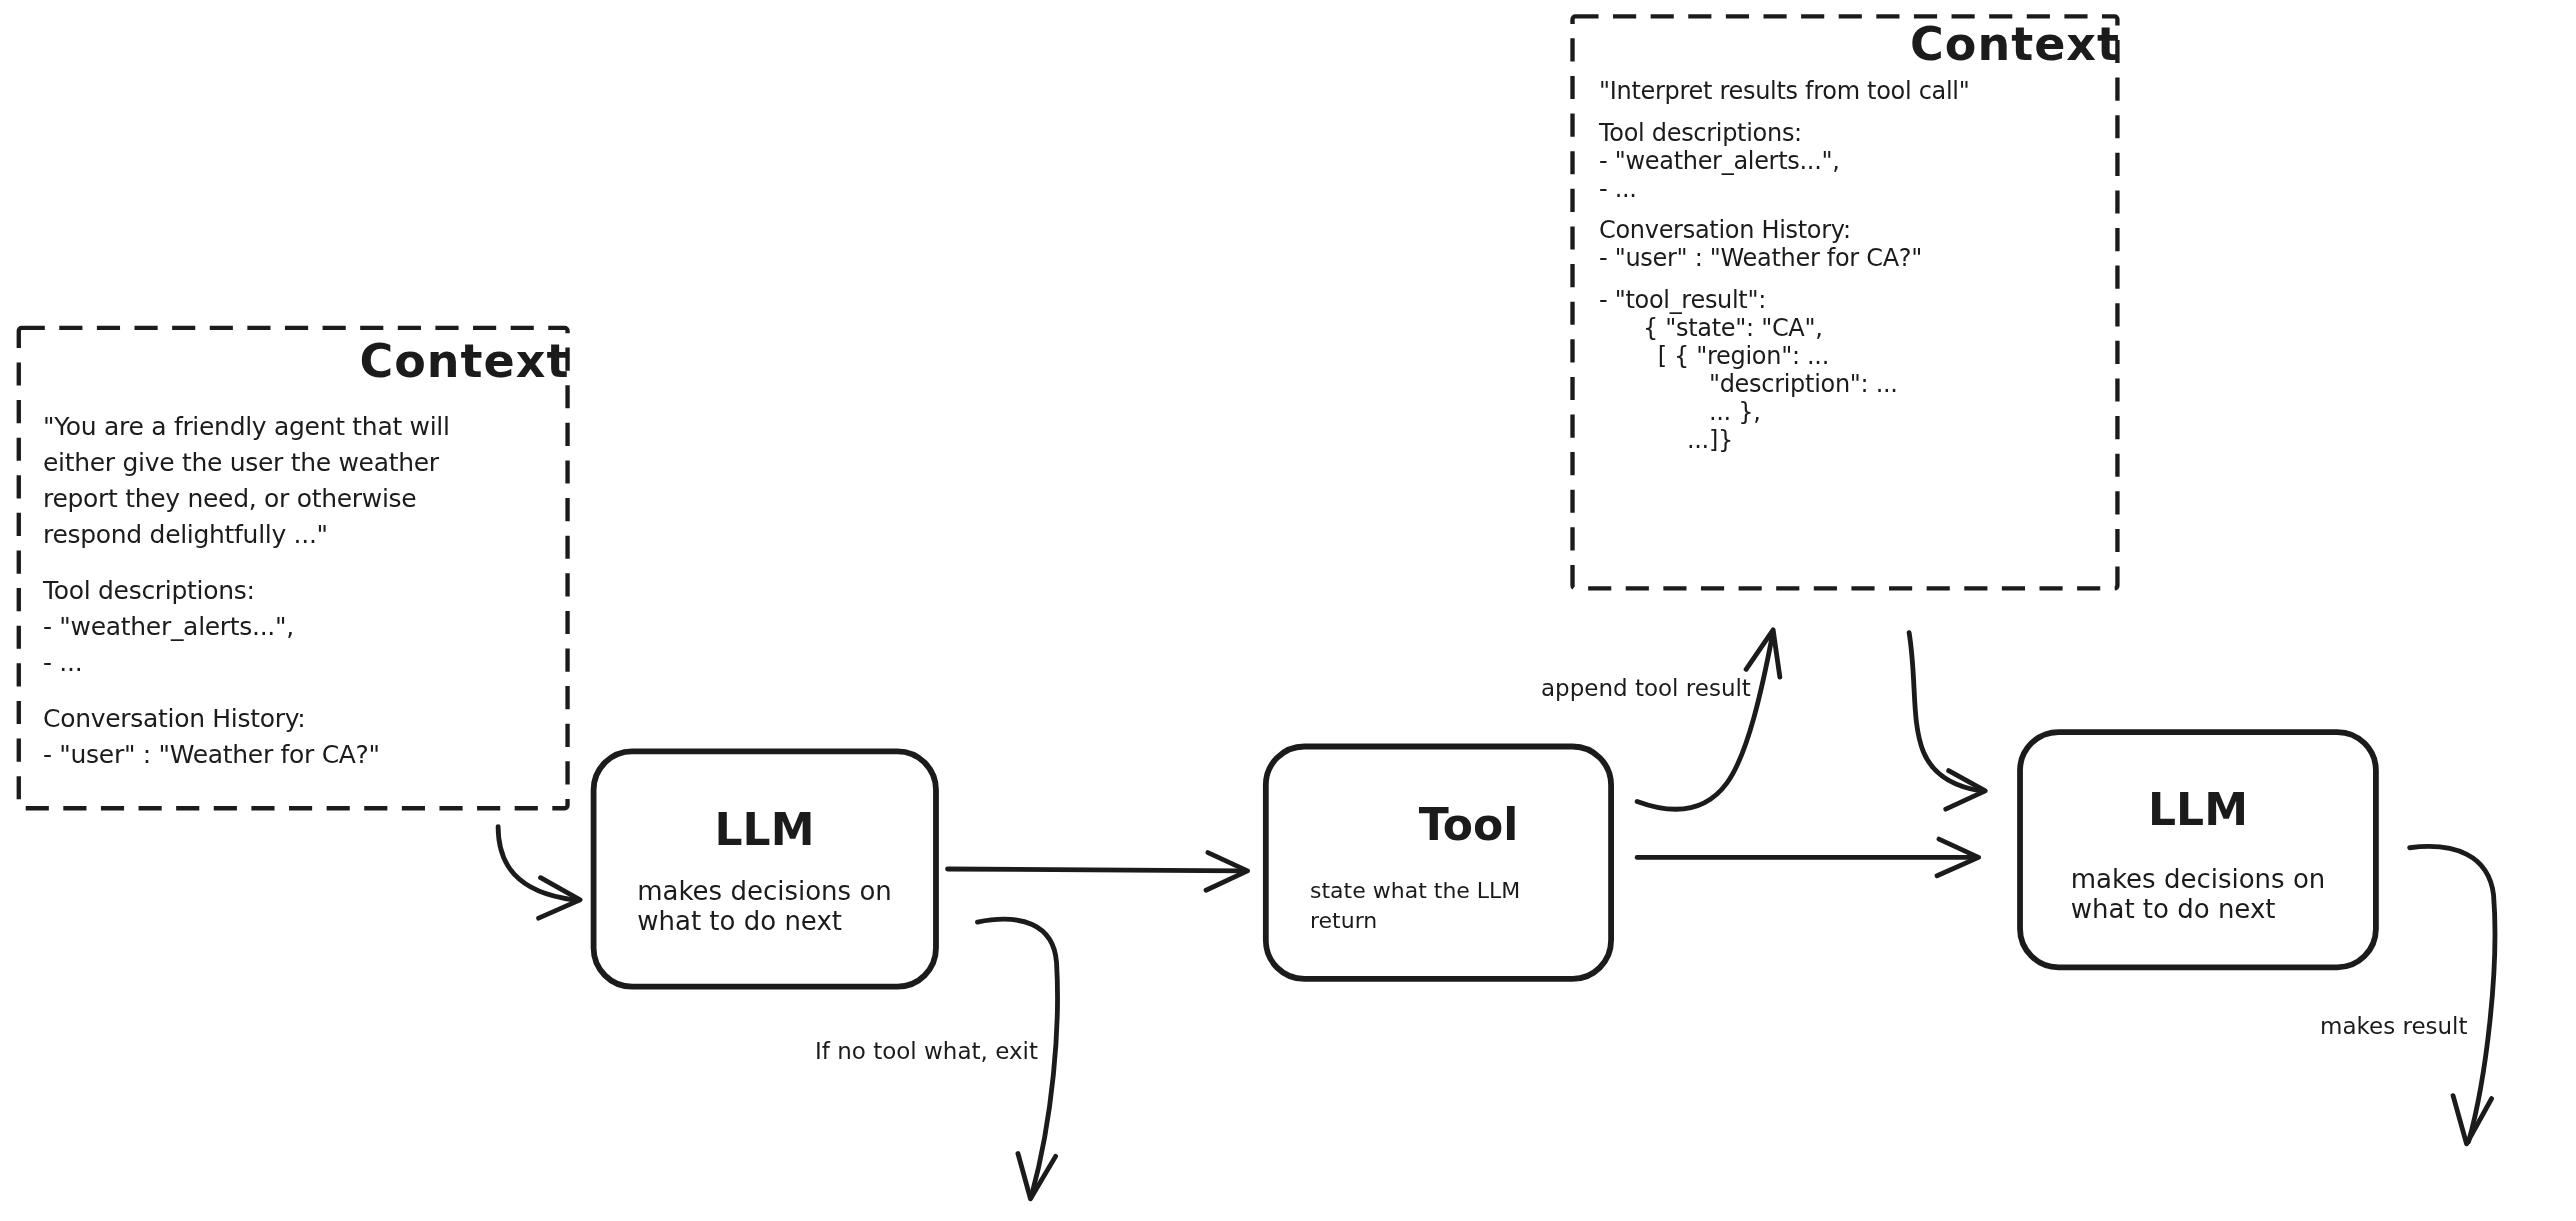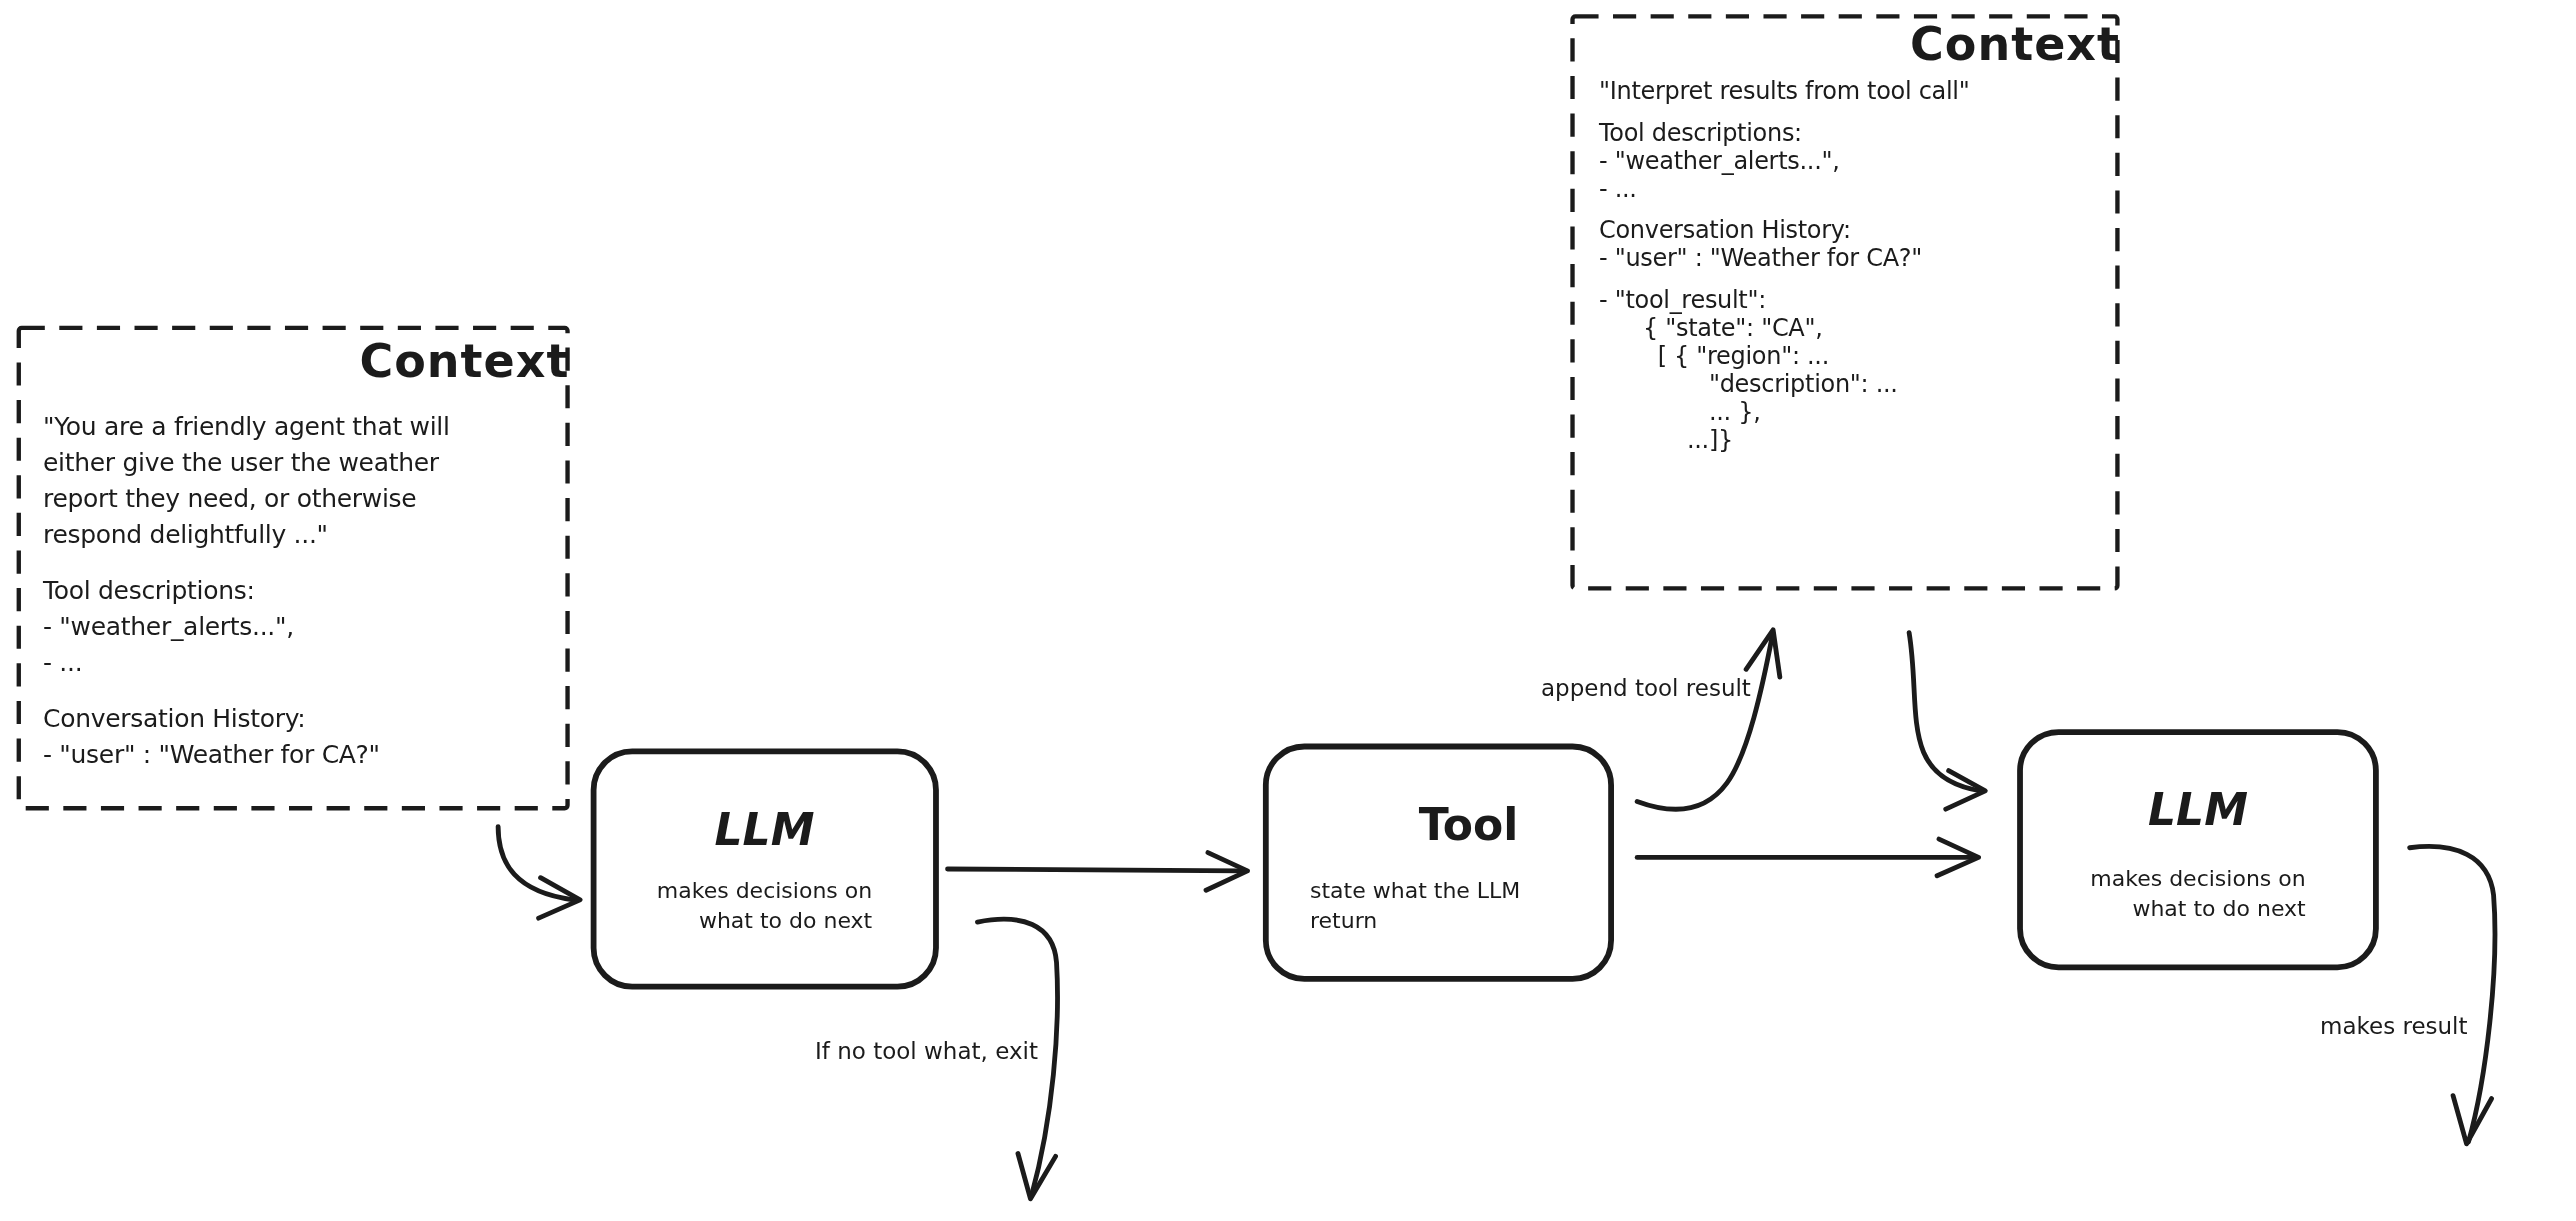--- a/index.html
+++ b/index.html
@@ -27,26 +27,26 @@
     letter-spacing: -0.3px;
   }
   .ctx1-line { font-size: 25px; line-height: 36px; min-height: 20px; }
   .ctx2-line { font-size: 24px; line-height: 28px; min-height: 13.5px; }
 
   .node-title {
     font-size: 44px;
     font-weight: bold;
     text-align: center;
   }
-  .node-title.slanted { font-style: italic; }
+  .node-title.slanted { }
   .node-sub-wrap { text-align: center; }
   .node-sub {
     display: inline-block;
-    text-align: right;
-    font-size: 22px;
+    text-align: left;
+    font-size: 26px;
     line-height: 30px;
   }
   .node-sub-left {
     text-align: left;
     font-size: 22px;
     line-height: 30px;
   }
   .edge-label { font-size: 23px; white-space: pre; }
 </style>
 </head>

